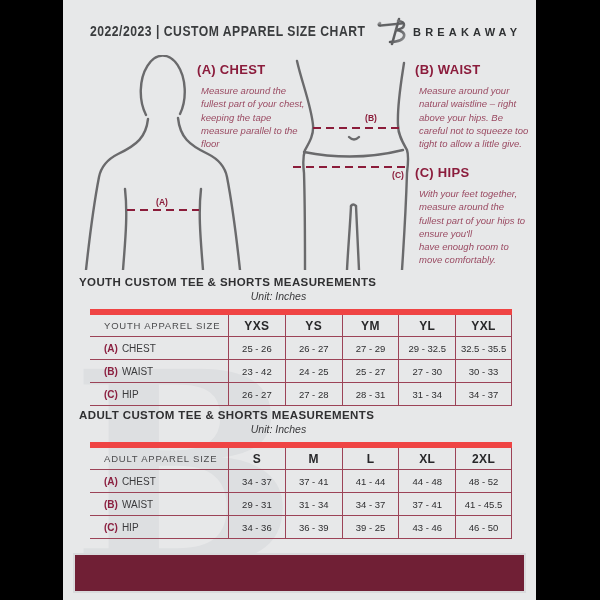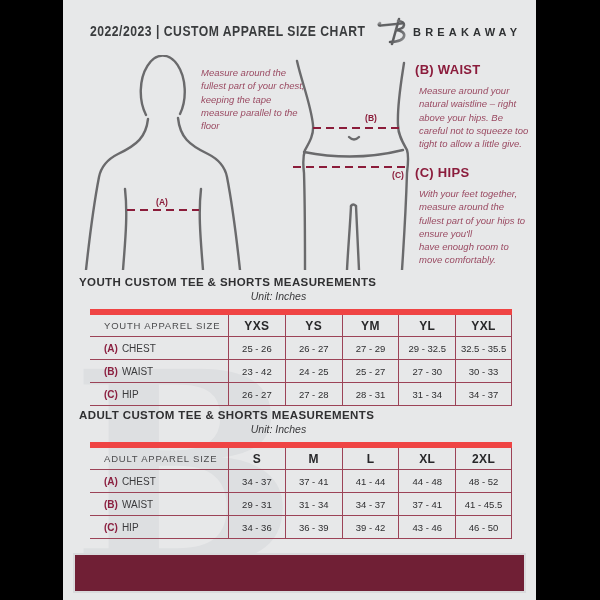--- a/index.html
+++ b/index.html
@@ -98,20 +98,21 @@
       <path class="fig-stroke" d="M 288,151 C 287,172 285,194 284,215"></path>
       <path class="fig-stroke" d="M 293,151 C 294,172 295,194 296,215"></path>
       <path class="dash" d="M 250,73 L 336,73"></path>
       <path class="dash" d="M 230,112 L 345,112"></path>
     </svg>
     <span class="dlabel" style="left:86px;top:197px">(A)</span>
     <span class="dlabel" style="left:295px;top:113px">(B)</span>
     <span class="dlabel" style="left:322px;top:170px">(C)</span>
 
     <div class="inst inst-a">
+      <h3>(A) CHEST</h3>
       <p>Measure around the fullest part of your chest, keeping the tape measure parallel to the floor</p>
     </div>
     <div class="inst inst-c">
       <h3>(C) HIPS</h3>
       <p>With your feet together, measure around the fullest part of your hips to ensure you'll
 have enough room to move comfortably.</p>
     </div>
     <div class="inst inst-b">
       <h3>(B) WAIST</h3>
       <p>Measure around your natural waistline – right above your hips. Be careful not to squeeze too tight to allow a little give.</p>
@@ -196,21 +197,21 @@
         <div class="cell val">37 - 41</div>
         <div class="cell val">41 - 45.5</div>
       </div>
       <div class="t-row">
         <div class="cell lab">
           <span class="pfx">(C)</span>
           <span>HIP</span>
           </div>
         <div class="cell val">34 - 36</div>
         <div class="cell val">36 - 39</div>
-        <div class="cell val">39 - 42</div>
+        <div class="cell val">39 - 25</div>
         <div class="cell val">43 - 46</div>
         <div class="cell val">46 - 50</div>
       </div>
     </div>
 
     <div class="footer-bar"></div>
   </div>
 </div>
 
 </body></html>

